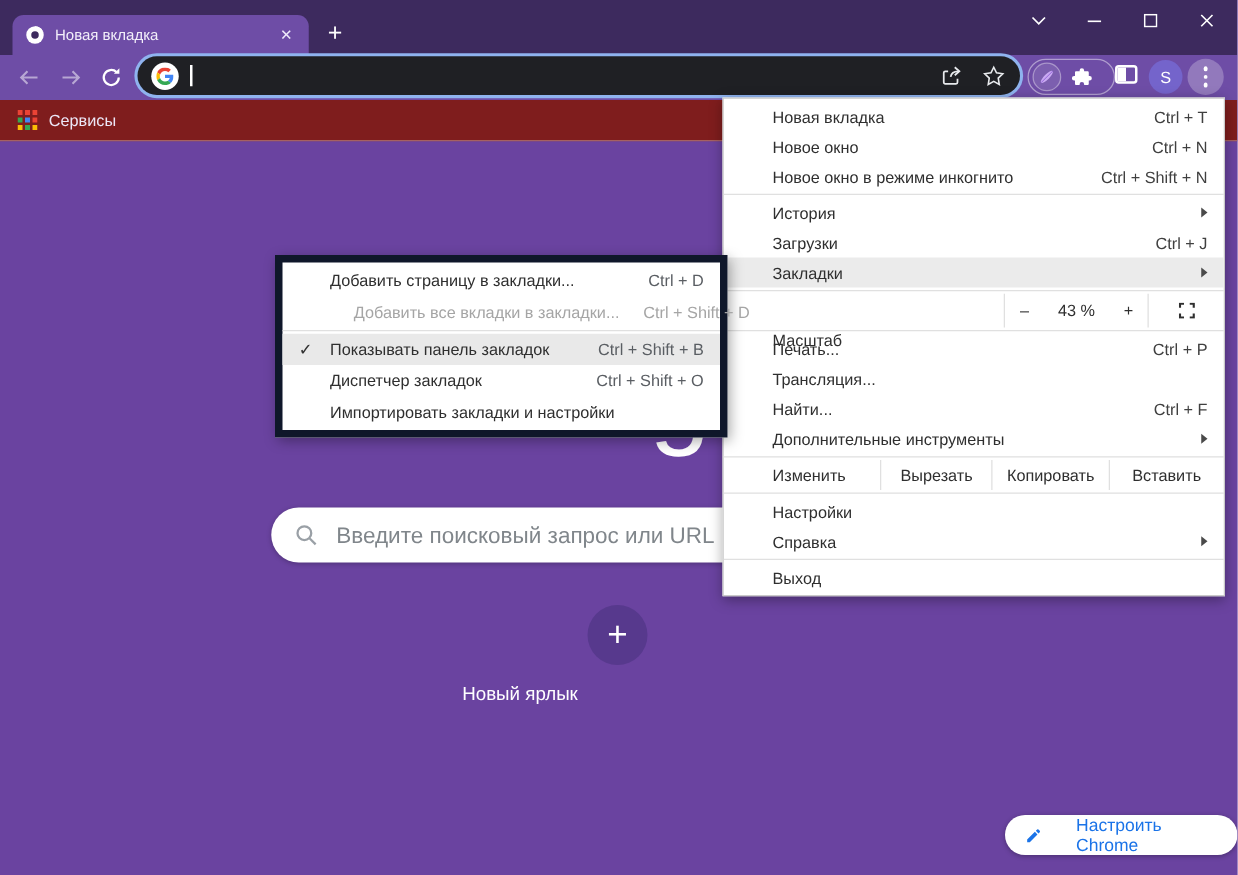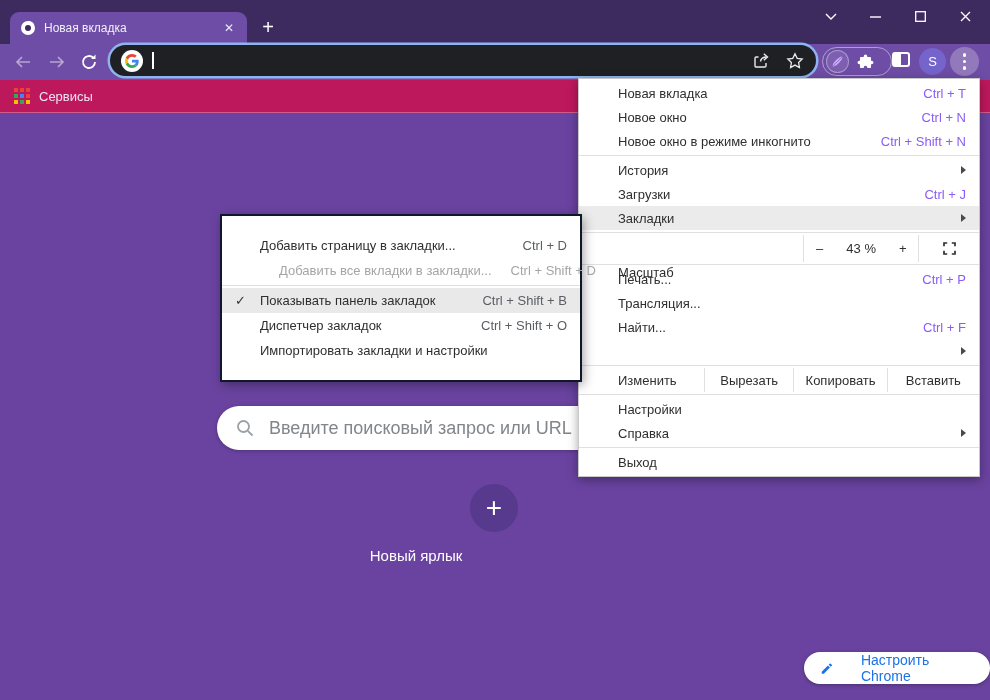--- a/index.html
+++ b/index.html
@@ -36,21 +36,21 @@
   .sidepanel-glyph { width: 18px; height: 15px; border: 2px solid #fff; border-radius: 3px;
                      background: linear-gradient(90deg, #fff 0 7px, transparent 7px); }
   .avatar { position: absolute; left: 919px; top: 4px; width: 27px; height: 27px; border-radius: 50%;
             background: #7464cb; color: #fff; font-size: 13px; display: flex; align-items: center; justify-content: center; }
   .menu-dots-btn { position: absolute; left: 950px; top: 3px; width: 29px; height: 29px; border-radius: 50%;
                    background: rgba(255,255,255,0.25); display: flex; align-items: center; justify-content: center; }
   .dots { display: flex; flex-direction: column; gap: 3px; }
   .dots i { width: 3.5px; height: 3.5px; background: #fff; border-radius: 50%; }
 
   
-  .bookmarks-bar { position: absolute; top: 80px; left: 0; width: 990px; height: 33px; background: #be185d;
+  .bookmarks-bar { position: absolute; top: 80px; left: 0; width: 990px; height: 33px; background: #7f1d1d;
                    border-bottom: 1px solid rgba(255,255,255,0.30); display: flex; align-items: center; padding: 0 14px; }
   .bm-label { color: #ece6f6; font-size: 13px; margin-left: 9px; }
 
   
   .logo { position: absolute; top: 266px; left: 0; width: 990px; text-align: center; color: #fff;
           font-size: 88px; font-weight: 500; letter-spacing: -1px; z-index: 1; }
   .search { position: absolute; left: 217px; top: 406px; width: 556px; height: 44px; background: #fff;
             border-radius: 22px; box-shadow: 0 1px 4px rgba(0,0,0,0.25); display: flex; align-items: center;
             padding: 0 18px; z-index: 2; }
   .search-placeholder { color: #80868b; font-size: 18px; margin-left: 14px; }
@@ -60,39 +60,39 @@
   .shortcut-label { position: absolute; top: 547px; left: 0; width: 832px; text-align: center; color: #fff; font-size: 15px; z-index: 2; }
   .customize { position: absolute; left: 804px; top: 652px; height: 32px; border-radius: 16px; background: #fff;
                display: flex; align-items: center; padding: 0 16px; gap: 27px; box-shadow: 0 1px 4px rgba(0,0,0,0.3);
                color: #1a73e8; font-size: 14px; z-index: 2; }
 
   
   .menu { position: absolute; left: 578px; top: 78px; width: 402px; background: #fff; z-index: 20;
           border: 1px solid #c9c9c9; box-shadow: 0 3px 10px rgba(0,0,0,0.35); padding: 2px 0;
           font-size: 13px; color: #2f2f2f; }
   .mi { height: 24px; display: flex; align-items: center; padding: 0 13px 0 39px; white-space: nowrap; }
-  .mi .sc { margin-left: auto; color: #8b5cf6; }
+  .mi .sc { margin-left: auto; color: #404040; }
   .mi.hl { background: #ebebeb; }
   .arrow { margin-left: auto; width: 0; height: 0; border-left: 5px solid #4a4a4a;
            border-top: 4px solid transparent; border-bottom: 4px solid transparent; }
   .msep { height: 1px; background: #e0e0e0; margin: 2px 0; }
   .zoom-row { height: 27px; display: flex; align-items: stretch; }
   .zoom-label { display: flex; align-items: center; padding-left: 39px; width: 225px; margin-top: 37px; }
   .zcell { border-left: 1px solid #e0e0e0; display: flex; align-items: center; }
   .zctrl { width: 115px; justify-content: space-around; }
   .zfull { width: 61px; justify-content: center; }
   .zbtn { color: #2f2f2f; }
   .edit-row { height: 24px; display: flex; align-items: stretch; }
   .ecell { display: flex; align-items: center; justify-content: center; }
   .ecell.first { width: 115px; justify-content: flex-start; padding-left: 39px; }
   .ecell.b { border-left: 1px solid #e0e0e0; }
   .ec2 { width: 93px; margin-left: 13px; } .ec3 { width: 97px; } .ec4 { width: 96px; }
 
-  .submenu { position: absolute; left: 220px; top: 214px; width: 362px; background: #fff; z-index: 25;
-             border: 2px solid #0f172a; box-shadow: 2px 3px 10px rgba(0,0,0,0.35); padding: 17px 0;
+  .submenu { position: absolute; left: 220px; top: 204px; width: 362px; background: #fff; z-index: 25;
+             border: 6px solid #0f172a; box-shadow: 2px 3px 10px rgba(0,0,0,0.35); padding: 2px 0;
              font-size: 13px; color: #2f2f2f; }
   .smi { height: 25px; display: flex; align-items: center; padding: 0 13px 0 38px; position: relative; white-space: nowrap; }
   .smi .sc { margin-left: auto; color: #5a5e63; text-align: right; }
   .smi.hl { background: #e9e9e9; }
   .smi.disabled, .smi.disabled .sc { color: #a5a5a5; margin-left: 19px; }
   .check { position: absolute; left: 13px; font-size: 13px; color: #333; }
 </style>
 </head>
 <body>
 
@@ -290,20 +290,21 @@
       <span class="sc">Ctrl + P</span>
     </div>
     <div class="mi">
       <span>Трансляция...</span>
     </div>
     <div class="mi">
       <span>Найти...</span>
       <span class="sc">Ctrl + F</span>
     </div>
     <div class="mi">
+      <span>Дополнительные инструменты</span>
       <span class="arrow"></span>
     </div>
     <div class="msep"></div>
     <div class="edit-row">
       <div class="ecell first">Изменить</div>
       <div class="ecell b ec2">Вырезать</div>
       <div class="ecell b ec3">Копировать</div>
       <div class="ecell b ec4">Вставить</div>
     </div>
     <div class="msep"></div>

